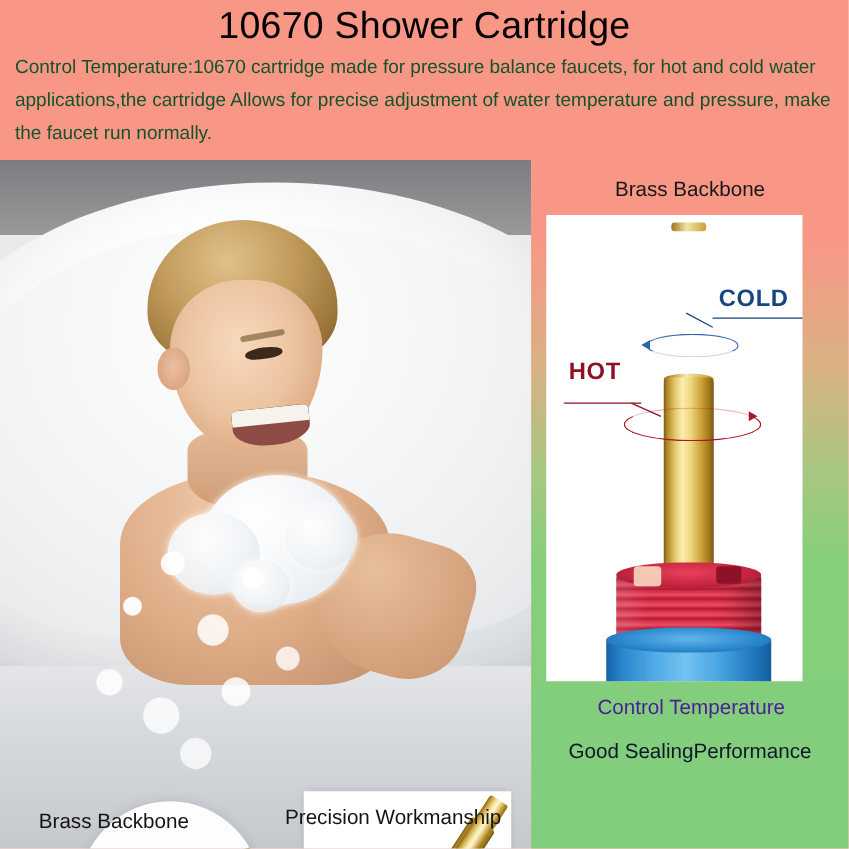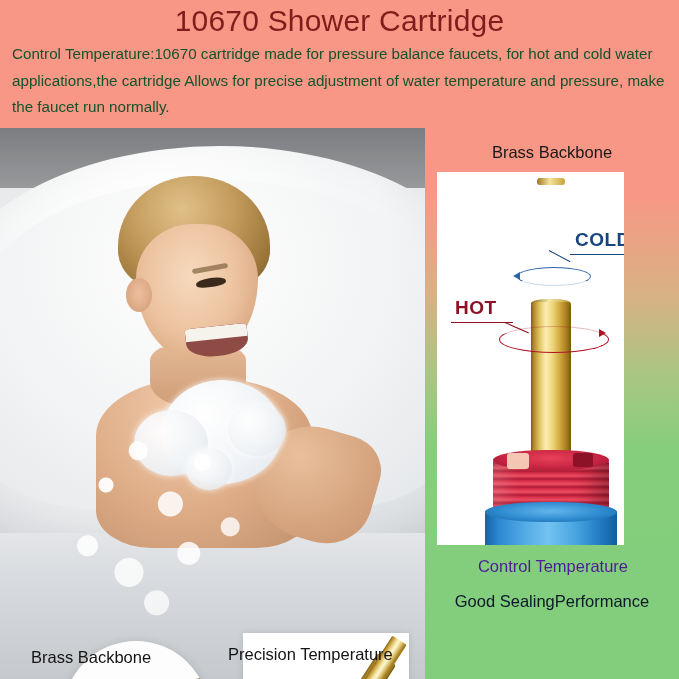--- a/index.html
+++ b/index.html
@@ -25,21 +25,21 @@
     width: 679px; height: 128px;
     background: #F89785;
   }
   #page-title {
     position: absolute;
     left: 0; top: 2px;
     width: 679px;
     text-align: center;
     font-size: 30px;
     line-height: 38px;
-    color: #7f1d1d;
+    color: #000000;
     font-weight: 400;
     letter-spacing: .2px;
   }
   #intro-paragraph {
     position: absolute;
     left: 12px; top: 41px;
     width: 660px;
     font-size: 15.2px;
     line-height: 26.5px;
     color: #14532d;
@@ -62,21 +62,21 @@
     position: absolute;
     left: 425px; top: 143px;
     width: 254px;
     text-align: center;
     font-size: 16.5px;
     color: #181818;
   }
   #cartridge-stage {
     position: absolute;
     left: 437px; top: 172px;
-    width: 187px; height: 373px;
+    width: 205px; height: 373px;
     background: #ffffff;
     overflow: hidden;
   }
   #feature-line-1 {
     position: absolute;
     left: 425px; top: 557px;
     width: 256px;
     text-align: center;
     font-size: 16.5px;
     color: #4c1d95;
@@ -196,21 +196,21 @@
     border-bottom-color: rgba(47,99,168,.25);
   }
   #cold-arrowhead {
     left: 76px; top: 100px;
     width: 0; height: 0;
     border-top: 4px solid transparent;
     border-bottom: 4px solid transparent;
     border-right: 7px solid #2f63a8;
   }
   #hot-label {
-    left: 18px; top: 125px;
+    left: 18px; top: 115px;
     font-size: 19px; font-weight: 700;
     color: #8f1024; letter-spacing: .5px;
   }
   #hot-underline {
     left: 14px; top: 150px;
     width: 62px; height: 0;
     border-top: 1.5px solid #8f1024;
   }
   #hot-leader {
     left: 68px; top: 150px;
@@ -467,21 +467,21 @@
     </div>
 
     <div id="inset-rect">
 
       <div id="tilt-brass"></div>
       <div id="tilt-brass-thin"></div>
     </div>
   </div>
 
   <div class="photo-caption" id="caption-brass">Brass Backbone</div>
-  <div class="photo-caption" id="caption-precision">Precision Temperature</div>
+  <div class="photo-caption" id="caption-precision">Precision Workmanship</div>
 
   <div id="right-panel"></div>
   <div id="right-panel-title">Brass Backbone</div>
 
   <div id="cartridge-stage">
 
     <div class="cart-part" id="stem-upper-top"></div>
     <div class="cart-part" id="stem-upper"></div>
     <div class="cart-part" id="stem-lower-cap"></div>
     <div class="cart-part" id="stem-lower"></div>

